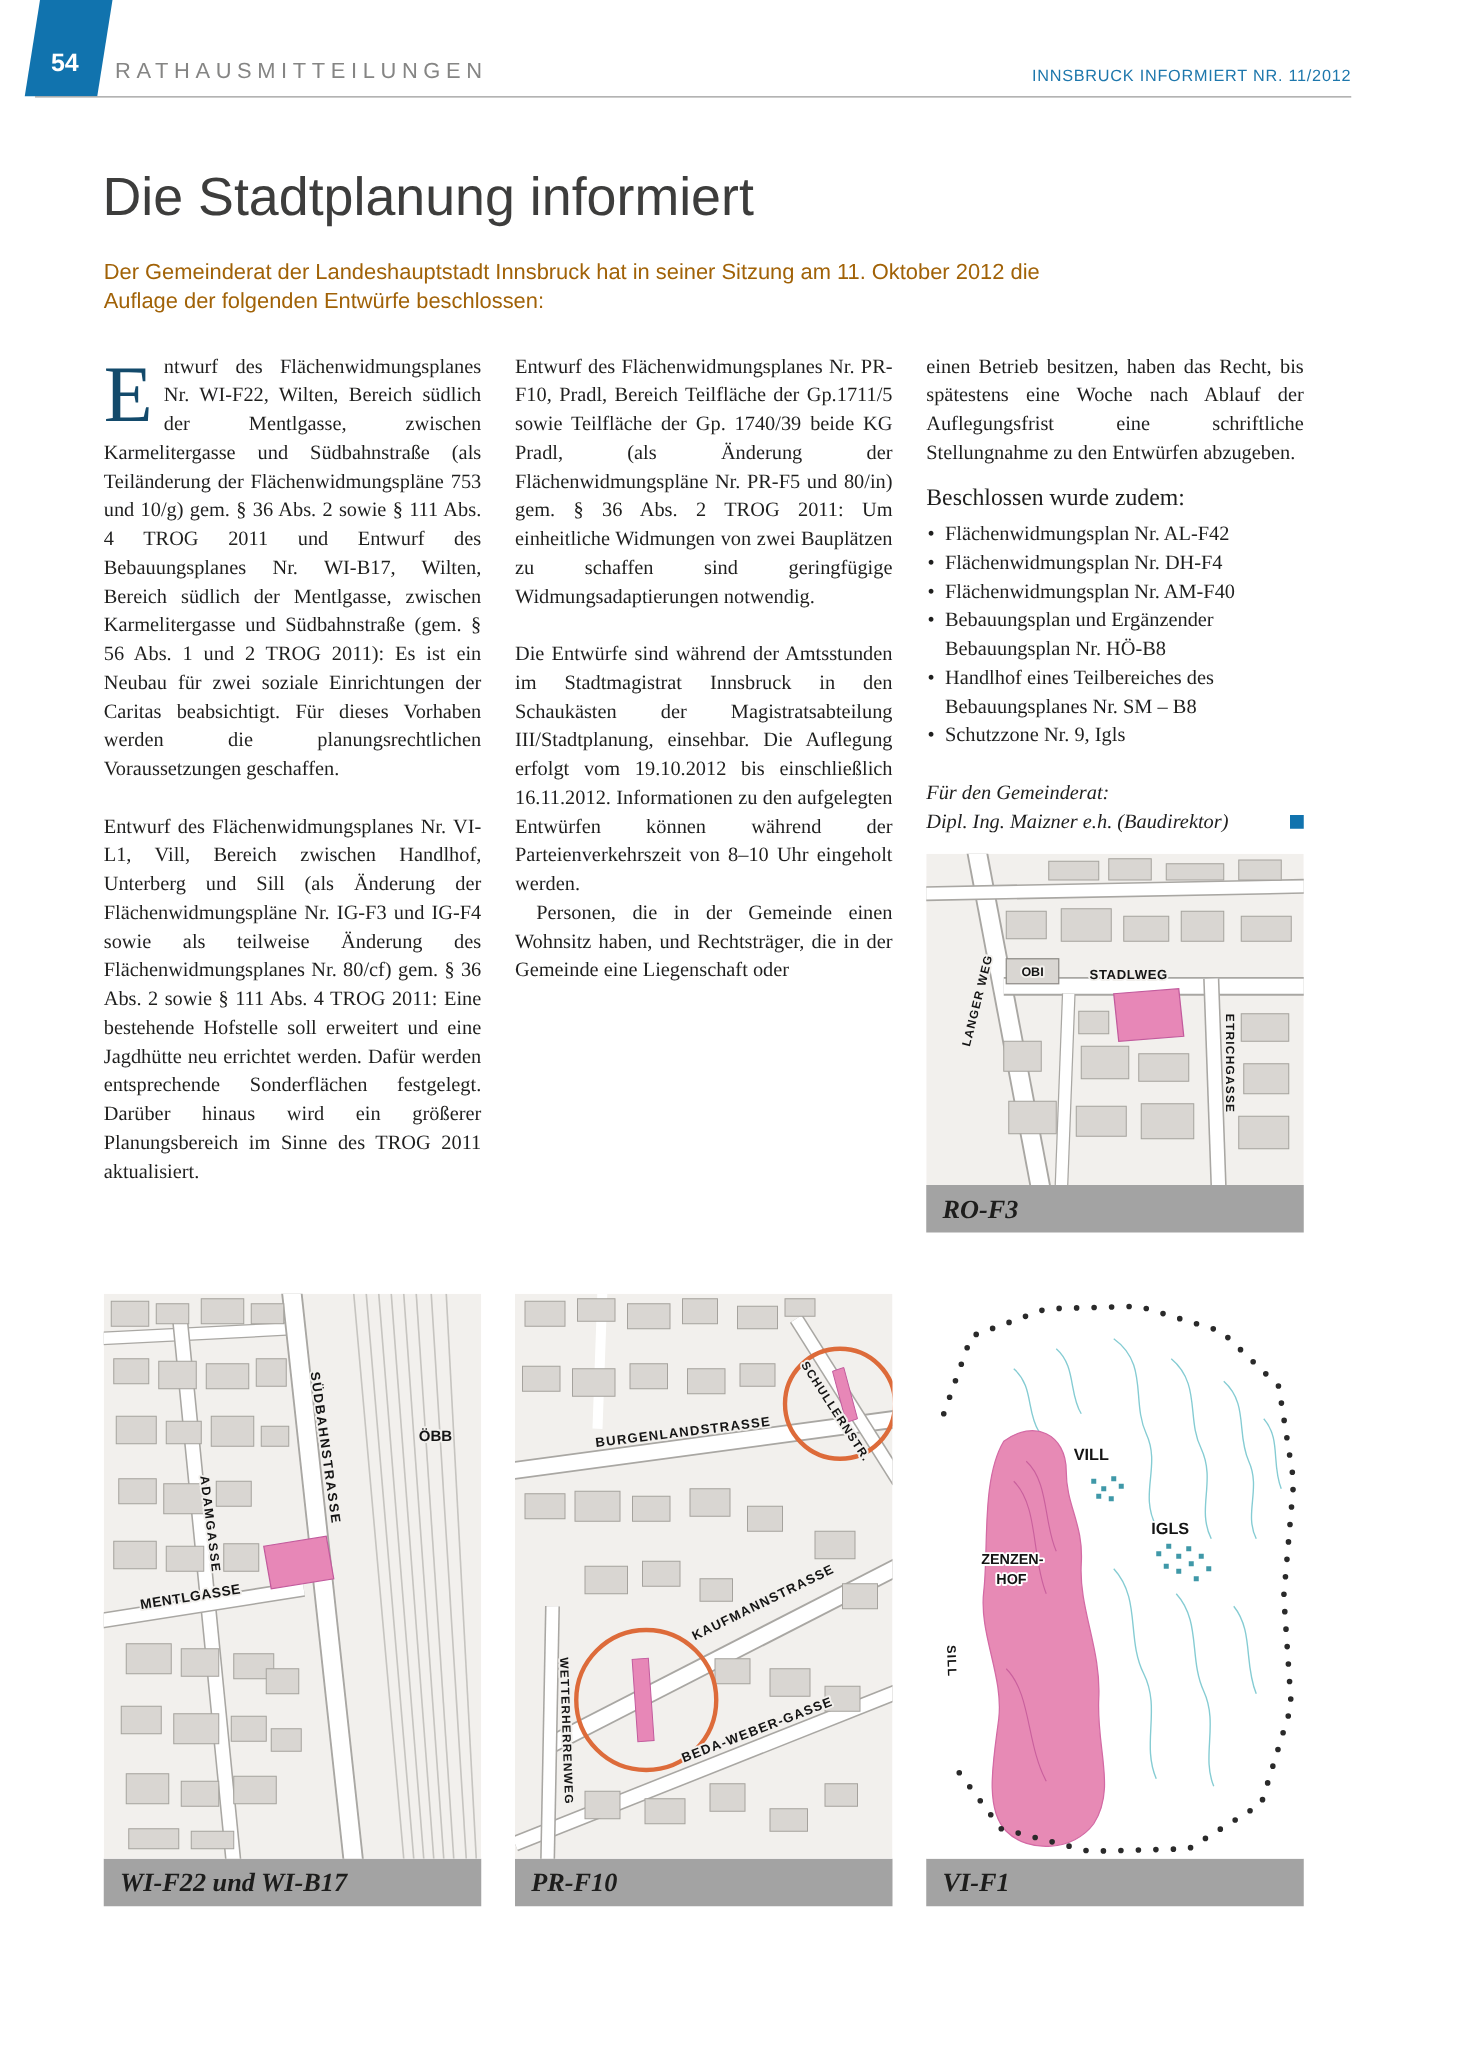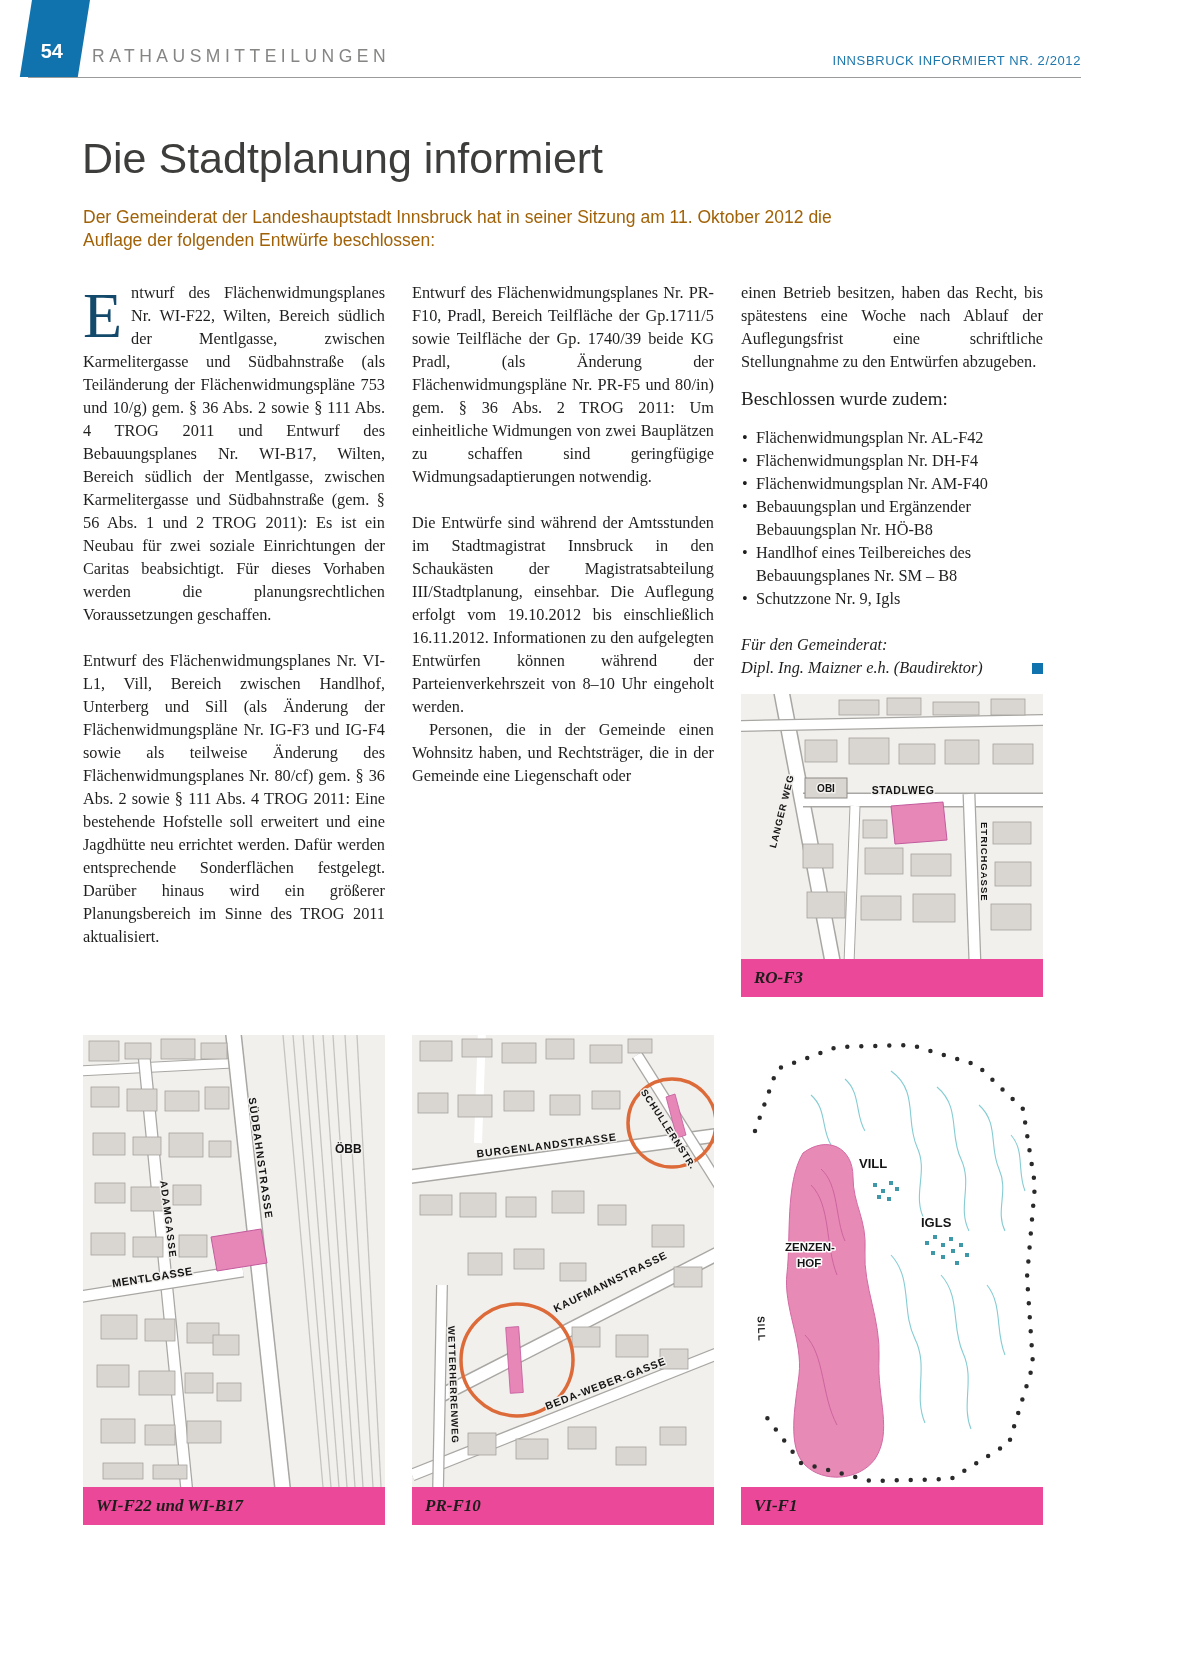--- a/index.html
+++ b/index.html
@@ -24,48 +24,48 @@
     font-size:17.5px;line-height:23px;color:#a16207;}
 
   
   .columns{position:absolute;left:83px;top:281px;width:960px;display:flex;gap:27px;}
   .col{width:302px;flex:0 0 302px;}
   .body-p{font-size:16.3px;line-height:23px;text-align:justify;hyphens:auto;-webkit-hyphens:auto;}
   .body-p + .body-p{margin-top:23px;}
   .body-p + .body-p.flow-indent{margin-top:0;text-indent:17px;}
   .dropcap{float:left;font-size:64px;line-height:64px;height:64px;margin:3px 9px 0 0;color:#134a6b;}
   .list-heading{margin-top:14px;font-size:19px;line-height:23px;}
-  .bullets{list-style:none;margin-top:16px;}
+  .bullets{list-style:none;margin-top:5px;}
   .bullets li{position:relative;padding-left:15px;font-size:16.3px;line-height:23px;text-align:left;}
   .bullets li::before{content:"\2022";position:absolute;left:1px;top:0;}
   .signature{margin-top:23px;font-style:italic;font-size:16.3px;line-height:23px;position:relative;}
   .end-square{position:absolute;right:0;bottom:5px;width:11px;height:11px;background:#1173ae;}
 
   
   .map-figure{width:302px;}
   .col .map-figure{margin-top:15px;}
   .map-figure svg{display:block;}
-  .map-caption{height:38px;background:#ec4899;display:flex;align-items:center;padding:16px 13px;
-    font-style:italic;font-weight:bold;font-size:17px;color:#1d1d1c;font-family:"Liberation Serif",serif;}
+  .map-caption{height:38px;background:#a3a3a3;display:flex;align-items:center;padding:16px 13px;
+    font-style:italic;font-weight:bold;font-size:21px;color:#1d1d1c;font-family:"Liberation Serif",serif;}
   .bottom-maps{position:absolute;left:83px;top:1035px;width:960px;display:flex;gap:27px;}
 
   svg text{font-family:"Liberation Sans",sans-serif;font-weight:bold;fill:#141414;
     paint-order:stroke;stroke:#f2f0ed;stroke-width:3px;stroke-linejoin:round;}
   svg.vi-map text{stroke:#ffffff;}
 </style>
 </head>
 <body>
 
 <div class="page">
 
   <div class="pagenum-box">
     <span class="num">54</span>
   </div>
   <div class="section-title">RATHAUSMITTEILUNGEN</div>
-  <div class="issue-title">INNSBRUCK INFORMIERT NR. 2/2012</div>
+  <div class="issue-title">INNSBRUCK INFORMIERT NR. 11/2012</div>
   <div class="header-rule"></div>
 
   <h1 class="article-title">Die Stadtplanung informiert</h1>
   <p class="article-intro">Der Gemeinderat der Landeshauptstadt Innsbruck hat in seiner Sitzung am 11. Oktober 2012 die Auflage der folgenden Entwürfe beschlossen:</p>
 
   <div class="columns">
 
     <div class="col">
       <p class="body-p">
         <span class="dropcap">E</span><span>ntwurf des Flächenwidmungsplanes Nr. WI-F22, Wilten, Bereich südlich der Mentlgasse, zwischen Karmelitergasse und Südbahnstraße (als Teiländerung der Flächenwidmungspläne 753 und 10/g) gem. § 36 Abs. 2 sowie § 111 Abs. 4 TROG 2011 und Entwurf des Bebauungsplanes Nr. WI-B17, Wilten, Bereich südlich der Mentlgasse, zwischen Karmelitergasse und Südbahnstraße (gem. § 56 Abs. 1 und 2 TROG 2011): Es ist ein Neubau für zwei soziale Einrichtungen der Caritas beabsichtigt. Für dieses Vorhaben werden die planungsrechtlichen Voraussetzungen geschaffen.</span>

